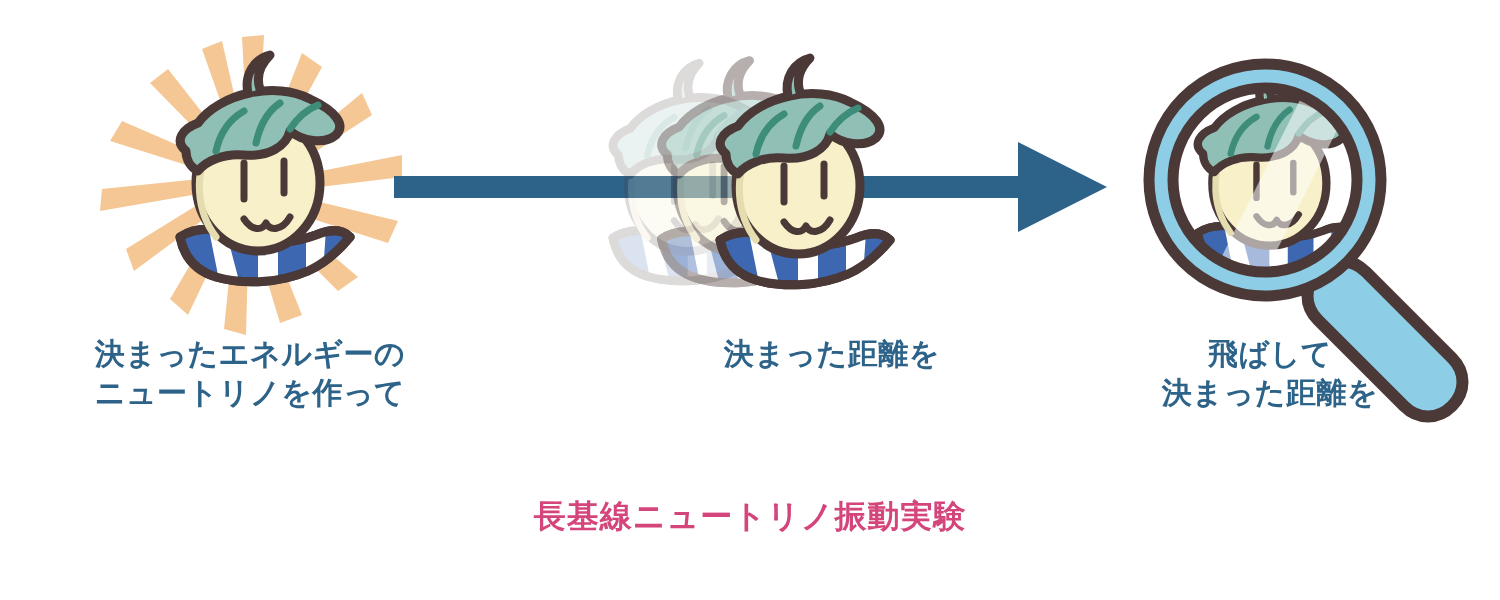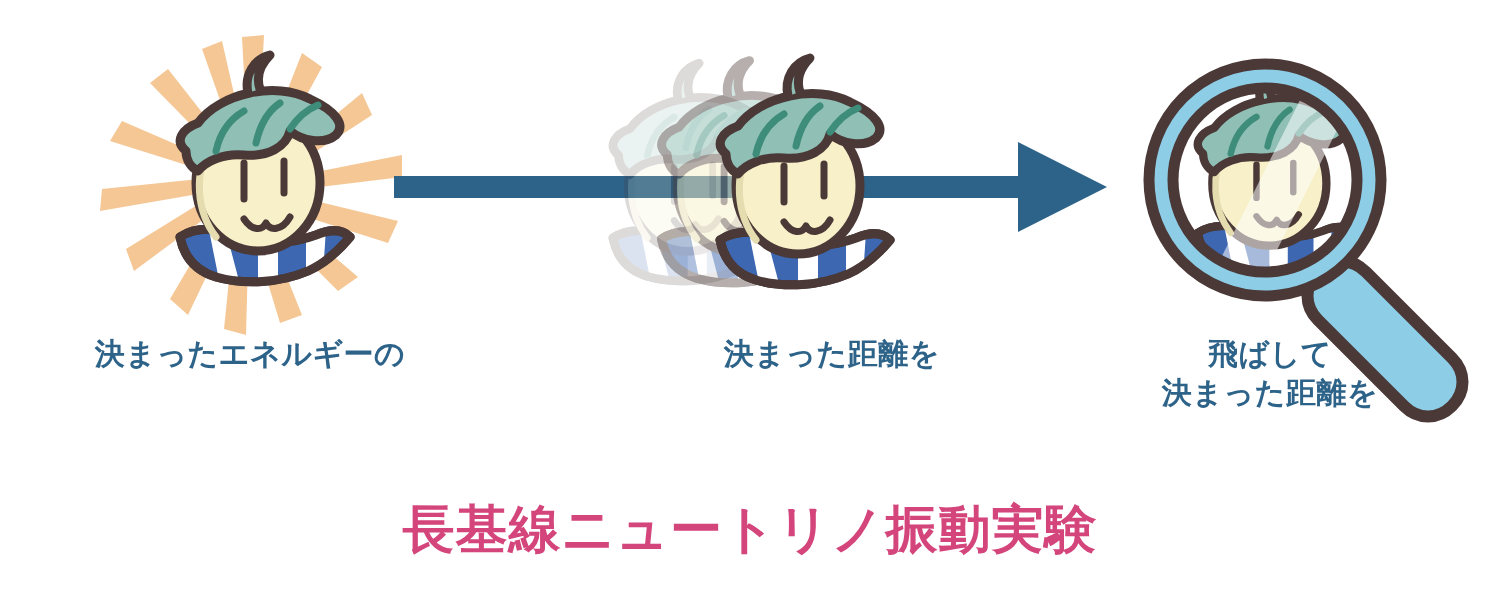--- a/index.html
+++ b/index.html
@@ -28,21 +28,21 @@
   #cap1{left:0px;  top:334px; width:500px;}
   #cap2{left:540px;top:334px; width:400px;text-align:right;}
   #cap3{left:1090px;top:334px;width:360px;}
 
   .caption .line{display:block;}
 
   #title{
     position:absolute;
     left:0;top:495px;width:1500px;
     text-align:center;
-    font-size:52px;
+    font-size:32px;
     font-weight:bold;
     color:#D4457B;
     letter-spacing:1px;
     white-space:nowrap;
     font-family:"DejaVu Sans","Liberation Sans",sans-serif;
   }
 </style>
 </head>
 <body>
 
@@ -155,20 +155,21 @@
       </g>
 
       <circle cx="1265" cy="180" r="104" fill="none" stroke="#8ECDE6" stroke-width="22"></circle>
       <circle cx="1265" cy="180" r="116" fill="none" stroke="#4A3937" stroke-width="11"></circle>
       <circle cx="1265" cy="180" r="92" fill="none" stroke="#4A3937" stroke-width="11"></circle>
     </g>
   </svg>
 
   <div class="caption" id="cap1">
     <span class="line">決まったエネルギーの</span>
+    <span class="line">ニュートリノを作って</span>
   </div>
 
   <div class="caption" id="cap2">
     <span class="line">決まった距離を</span>
   </div>
 
   <div class="caption" id="cap3">
     <span class="line">飛ばして</span>
     <span class="line">決まった距離を</span>
   </div>

